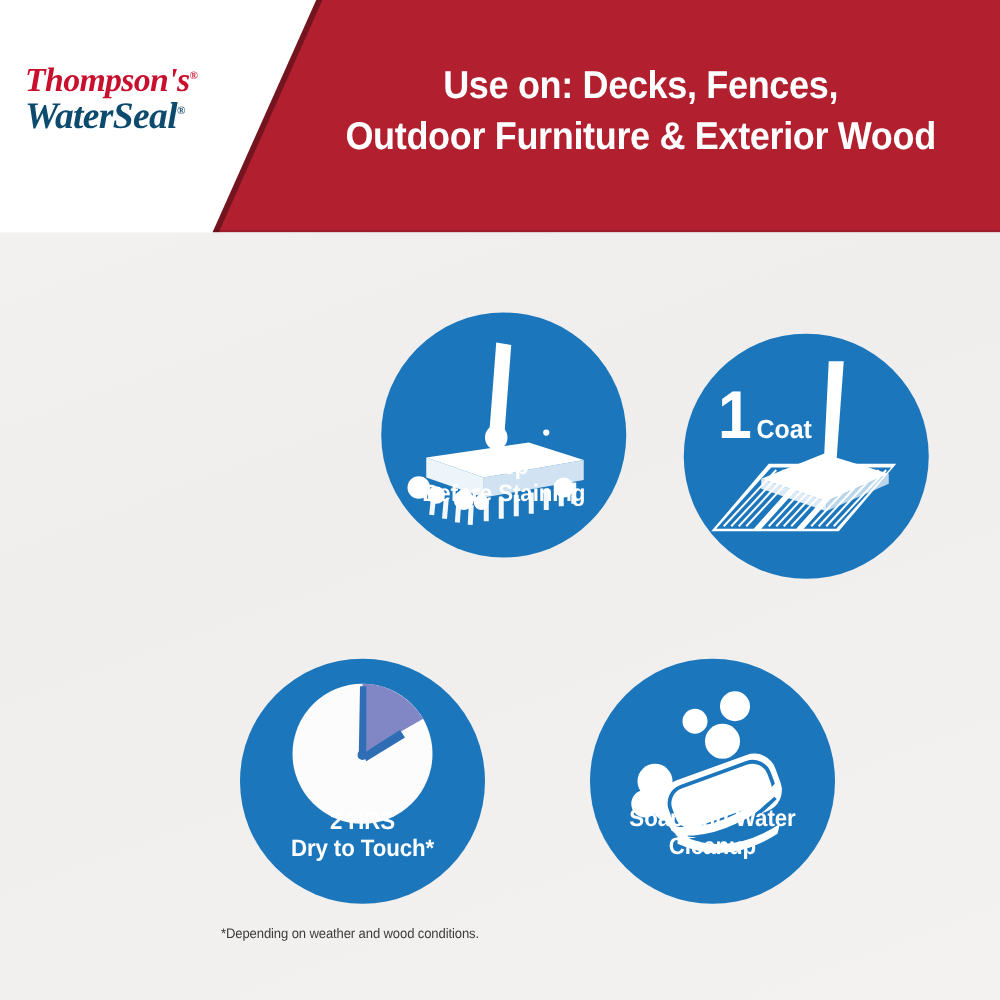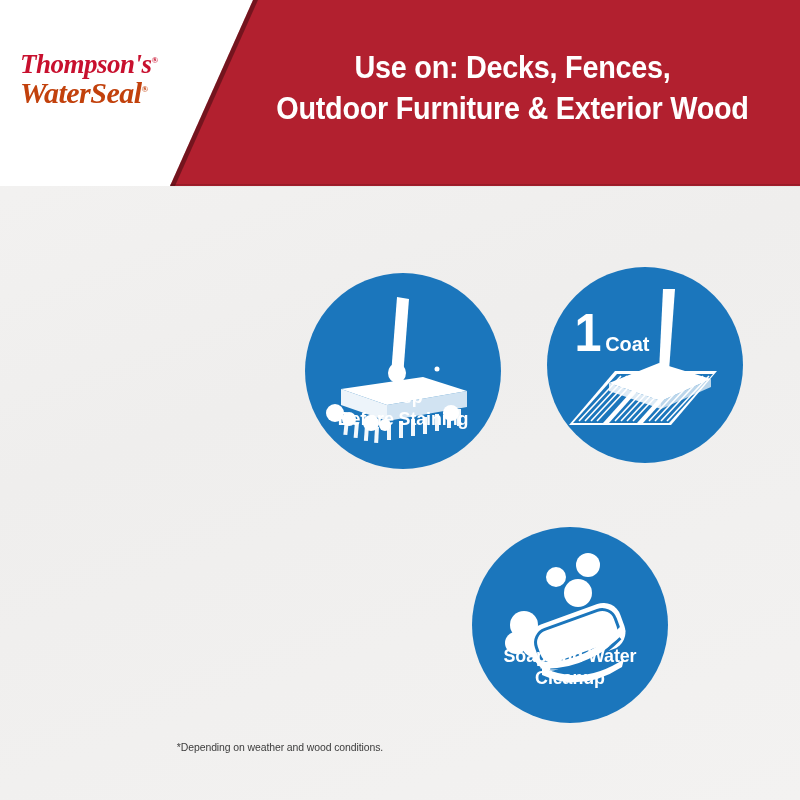--- a/index.html
+++ b/index.html
@@ -73,21 +73,21 @@
     letter-spacing: -0.5px;
     line-height: 0.95;
     white-space: nowrap;
   }
   .logo-top {
     font-size: 27px;
     color: #c8102e;
   }
   .logo-bottom {
     font-size: 30px;
-    color: #c2410c;
+    color: #0c4a6e;
     margin-top: 1px;
   }
   .logo-reg {
     font-size: 9px;
     vertical-align: super;
     font-style: normal;
   }
 
   .header-title {
     position: absolute;
@@ -111,21 +111,21 @@
     position: absolute;
     width: 196px;
     height: 196px;
     border-radius: 50%;
     background: #1b76bc;
     display: flex;
     flex-direction: column;
     align-items: center;
   }
   .c1 { left: 74px;  top: 267px; }
-  .c2 { left: 305px; top: 273px; }
+  .c2 { left: 305px; top: 250px; }
   .c3 { left: 547px; top: 267px; }
   .c4 { left: 192px; top: 527px; }
   .c5 { left: 472px; top: 527px; }
 
   .circle-caption {
     position: absolute;
     left: 0;
     width: 196px;
     text-align: center;
     color: #ffffff;
@@ -297,20 +297,34 @@
       <path d="M114 134 L164 112 L164 120 L114 142 Z" fill="#ffffff" opacity="0.7"></path>
 
       <path d="M116 22 L128 22 L122 104 L112 104 Z" fill="#ffffff"></path>
     </svg>
     <div class="coat-wrap">
       <span class="coat-num">1</span>
       <span class="coat-word">Coat</span>
     </div>
   </div>
 
+  <div class="circle c4">
+    <svg class="art" viewBox="0 0 196 196">
+      <circle cx="98" cy="76" r="56" fill="#fcfcfd"></circle>
+
+      <path d="M98 76 L98 20 A56 56 0 0 1 146.5 48 Z" fill="#8186c4"></path>
+
+      <path d="M98 76 L128 57 L132 63 L101 82 Z" fill="#2f6db5"></path>
+
+      <path d="M95 78 L96 22 L101 22 L101 79 Z" fill="#2f6db5"></path>
+      <circle cx="98" cy="77" r="4" fill="#2f6db5"></circle>
+    </svg>
+    <div class="circle-caption cap-c4">2 HRS
+Dry to Touch*</div>
+  </div>
 
   <div class="circle c5">
     <svg class="art" viewBox="0 0 196 196">
 
       <g fill="#ffffff">
         <circle cx="84" cy="50" r="10"></circle>
         <circle cx="116" cy="38" r="12"></circle>
         <circle cx="106" cy="66" r="14"></circle>
       </g>
 

